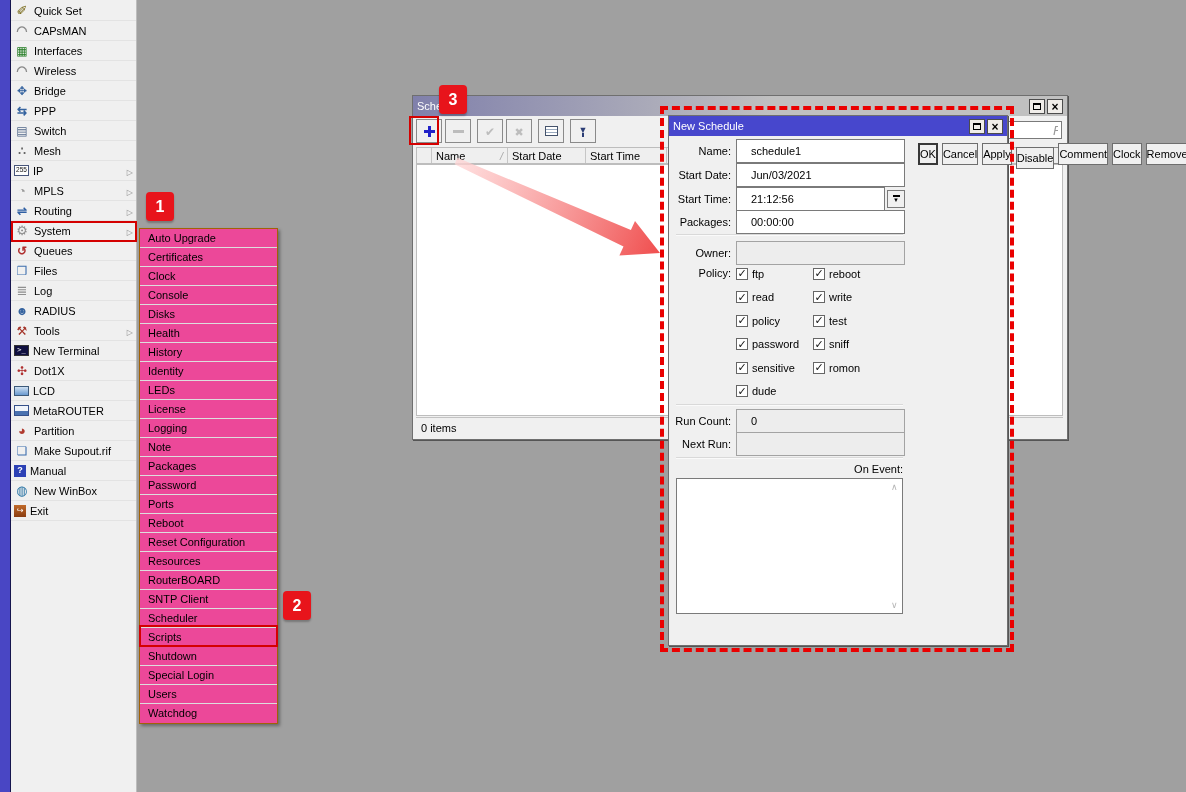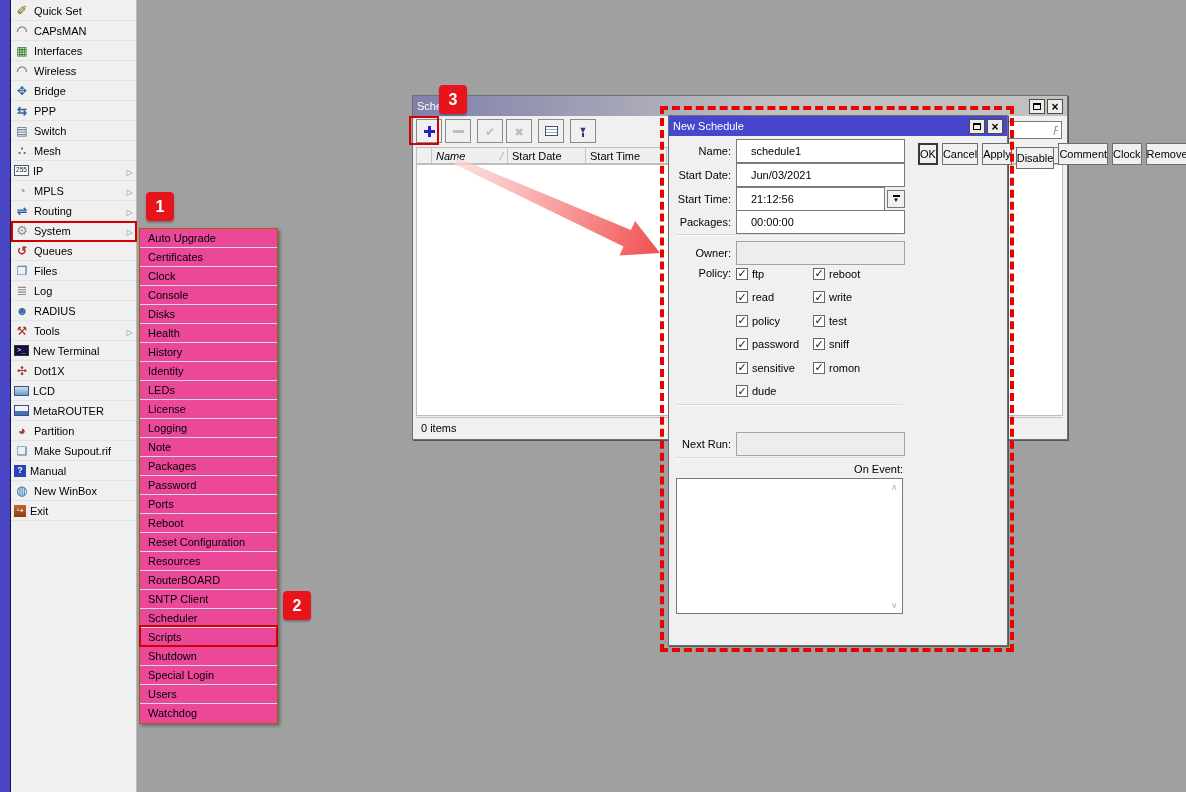--- a/index.html
+++ b/index.html
@@ -431,21 +431,21 @@
       </button>
     <button class="tbtn" style="margin-left:3px;">
         <span class="funnel-icon"></span>
       </button>
   </div>
 
   <input id="find" class="abs" style="right: 5px; top: 25px; width: 58px; height: 18px; padding-left: 48px;" placeholder="Find">
 
   <div class="thead abs" style="left:3px;top:51px;width:625px;height:17px;">
     <div class="th" style="width:15px;"></div>
-    <div class="th" style="width:76px;font-style:italic;">
+    <div class="th" style="width:76px;">
       <span>Name</span>
       <span class="sort-icon"></span>
     </div>
     <div class="th" style="width:78px;">
       <span>Start Date</span>
     </div>
     <div class="th" style="width:81px;">
       <span>Start Time</span>
     </div>
     <div class="th" style="flex:1;border-right:none;"></div>
@@ -567,20 +567,24 @@
 
         <label class="cb-row">
           <span class="cb"></span>
           <span>romon</span>
         </label>
       </div>
   </div>
 
   <div class="sep" style="top:288px;"></div>
 
+  <div class="drow" style="top:296px;">
+    <span class="dlabel">Run Count:</span>
+    <input class="dinput ro" value="0" style="">
+  </div>
   <div class="drow" style="top:319px;">
     <span class="dlabel">Next Run:</span>
     <input class="dinput ro" value="" style="">
   </div>
 
   <div class="sep" style="top:341px;"></div>
 
   <div class="abs" style="left:2px;top:347px;width:232px;text-align:right;">On Event:</div>
   <textarea id="onevent" style=""></textarea>
   <span class="chev" style="top:366px;">∧</span>

